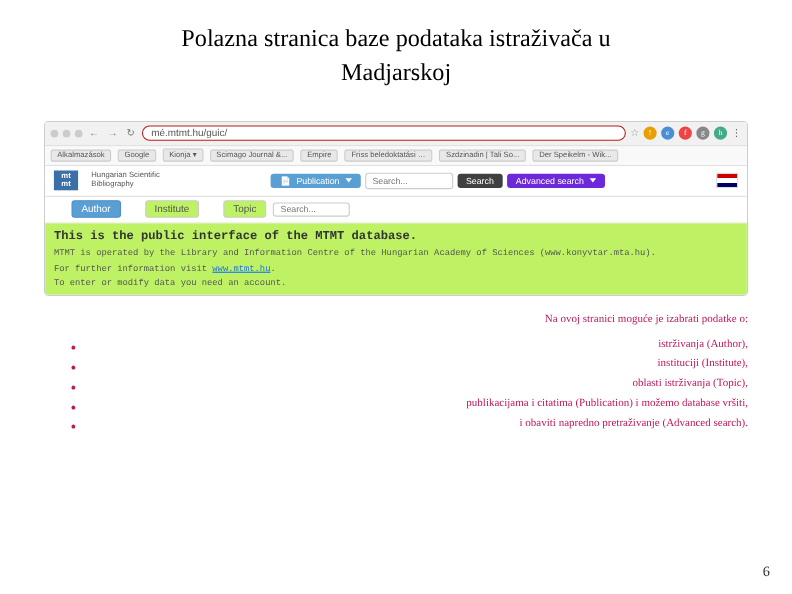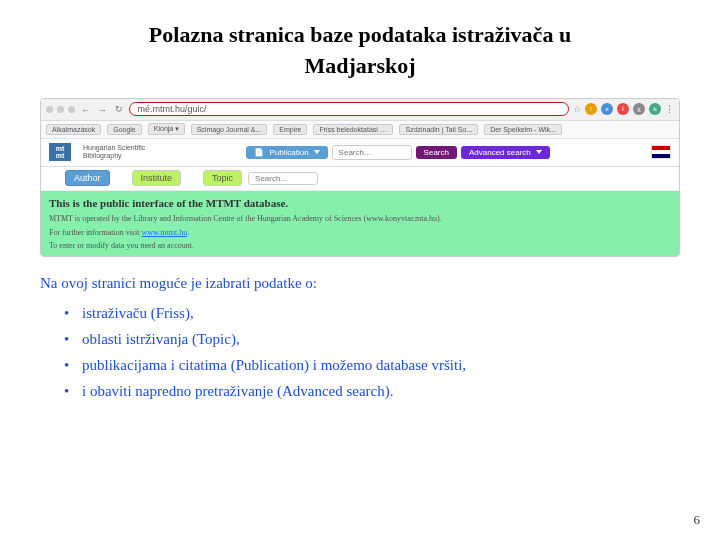--- a/index.html
+++ b/index.html
@@ -16,23 +16,23 @@
       width: 720px;
       height: 540px;
       padding: 20px 40px 20px 40px;
       display: flex;
       flex-direction: column;
     }
 
     .slide-title {
       text-align: center;
       font-size: 22px;
-      font-weight: bold;
+      font-weight: normal;
       line-height: 1.4;
-      margin-bottom: 16px;
+      margin-bottom: 28px;
       color: #000;
     }
 
     
     .browser-mockup {
       width: 100%;
       border: 1px solid #ccc;
       border-radius: 4px;
       overflow: hidden;
       margin-bottom: 14px;
@@ -172,21 +172,21 @@
       border: 1px solid #ccc;
       border-radius: 3px;
       padding: 2px 6px;
       font-size: 8px;
       font-family: Arial, sans-serif;
       width: 80px;
       color: #aaa;
     }
 
     .mtmt-search-btn {
-      background: #701a75;
+      background: #404040;
       color: #fff;
       border: none;
       border-radius: 3px;
       padding: 2px 8px;
       font-size: 8px;
       font-family: Arial, sans-serif;
     }
 
     .mtmt-advanced-btn {
       background: #6d28d9;
@@ -246,23 +246,23 @@
       border-radius: 3px;
       padding: 1px 6px;
       font-size: 8px;
       font-family: Arial, sans-serif;
       width: 70px;
       color: #aaa;
     }
 
     
     .mtmt-content {
-      background: #86efac;
+      background: #bef264;
       padding: 6px 8px;
-      font-family: Liberation Serif, serif;
+      font-family: Liberation Mono, monospace;
       font-size: 8px;
       color: #333;
     }
 
     .mtmt-content-title {
       font-size: 11px;
       font-weight: bold;
       color: #333;
       margin-bottom: 4px;
     }
@@ -281,23 +281,24 @@
 
     .mtmt-content-note {
       font-size: 8px;
       color: #555;
     }
 
     
     .slide-body {
       flex: 1;
       font-family: 'Times New Roman', Times, serif;
-      font-size: 15px;
-      color: #1d4ed8;
+      font-size: 10px;
+      color: #be185d;
       line-height: 1.6;
+      text-align: right;
     }
 
     .slide-intro {
       margin-bottom: 6px;
     }
 
     .bullet-list {
       list-style: none;
       padding-left: 24px;
     }
@@ -429,21 +430,24 @@
       </div>
       <div class="mtmt-content-note">To enter or modify data you need an account.</div>
     </div>
 
   </div>
 
   <div class="slide-body">
     <p class="slide-intro">Na ovoj stranici moguće je izabrati podatke o:</p>
     <ul class="bullet-list">
       <li>
-        <span>istraživaču (Friss),</span>
+        <span>istrživanja (Author),</span>
+      </li>
+      <li>
+        <span>instituciji (Institute),</span>
       </li>
       <li>
         <span>oblasti istrživanja (Topic),</span>
       </li>
       <li>
         <span>publikacijama i citatima (Publication) i možemo database vršiti,</span>
       </li>
       <li>
         <span>i obaviti napredno pretraživanje (Advanced search).</span>
       </li>

